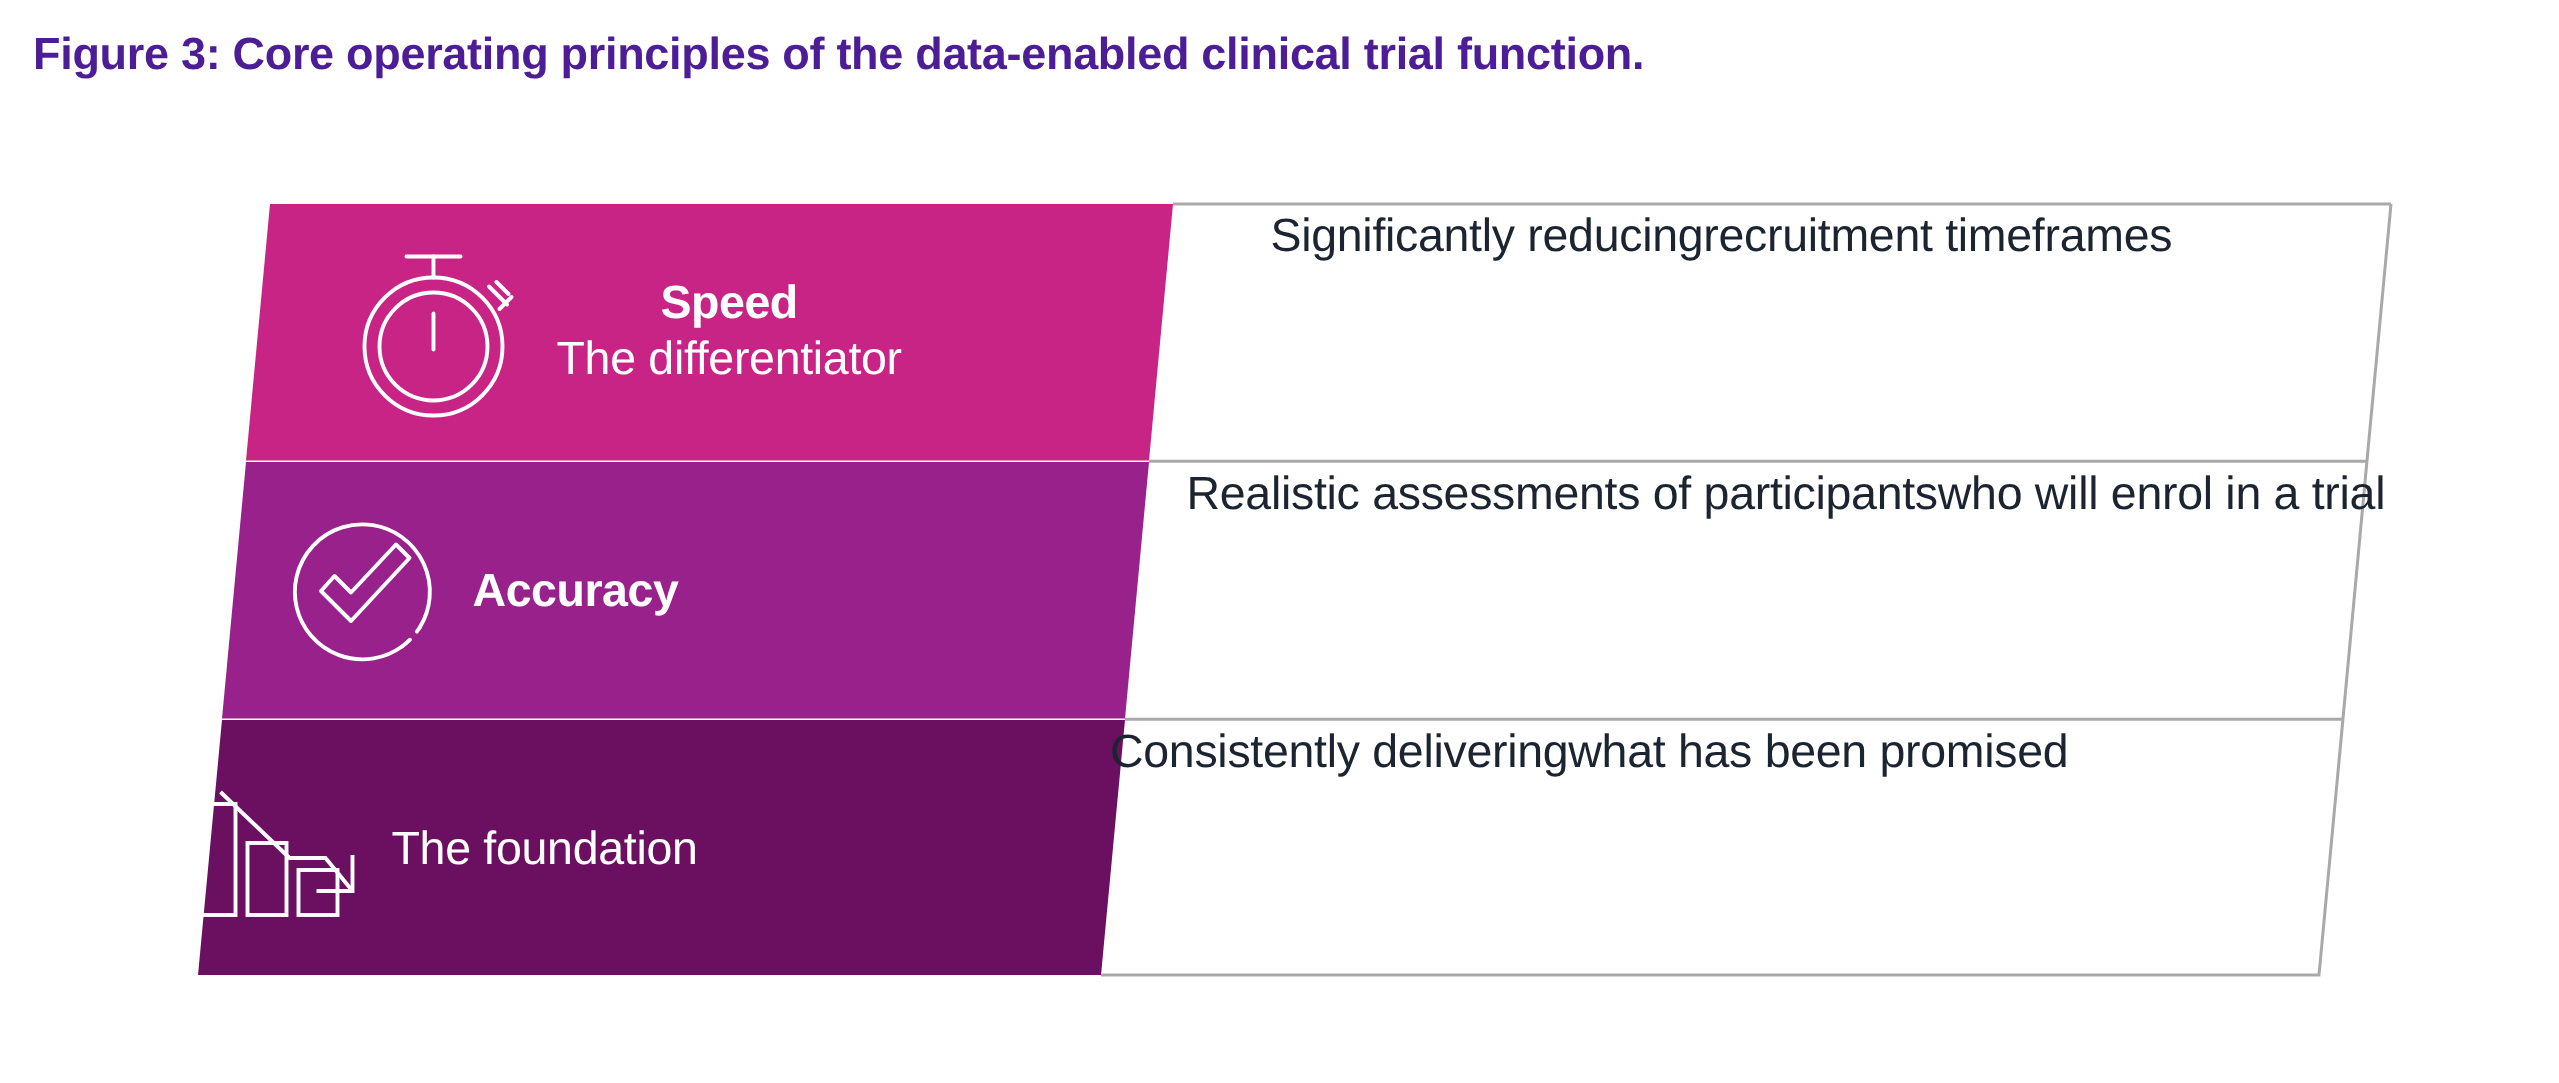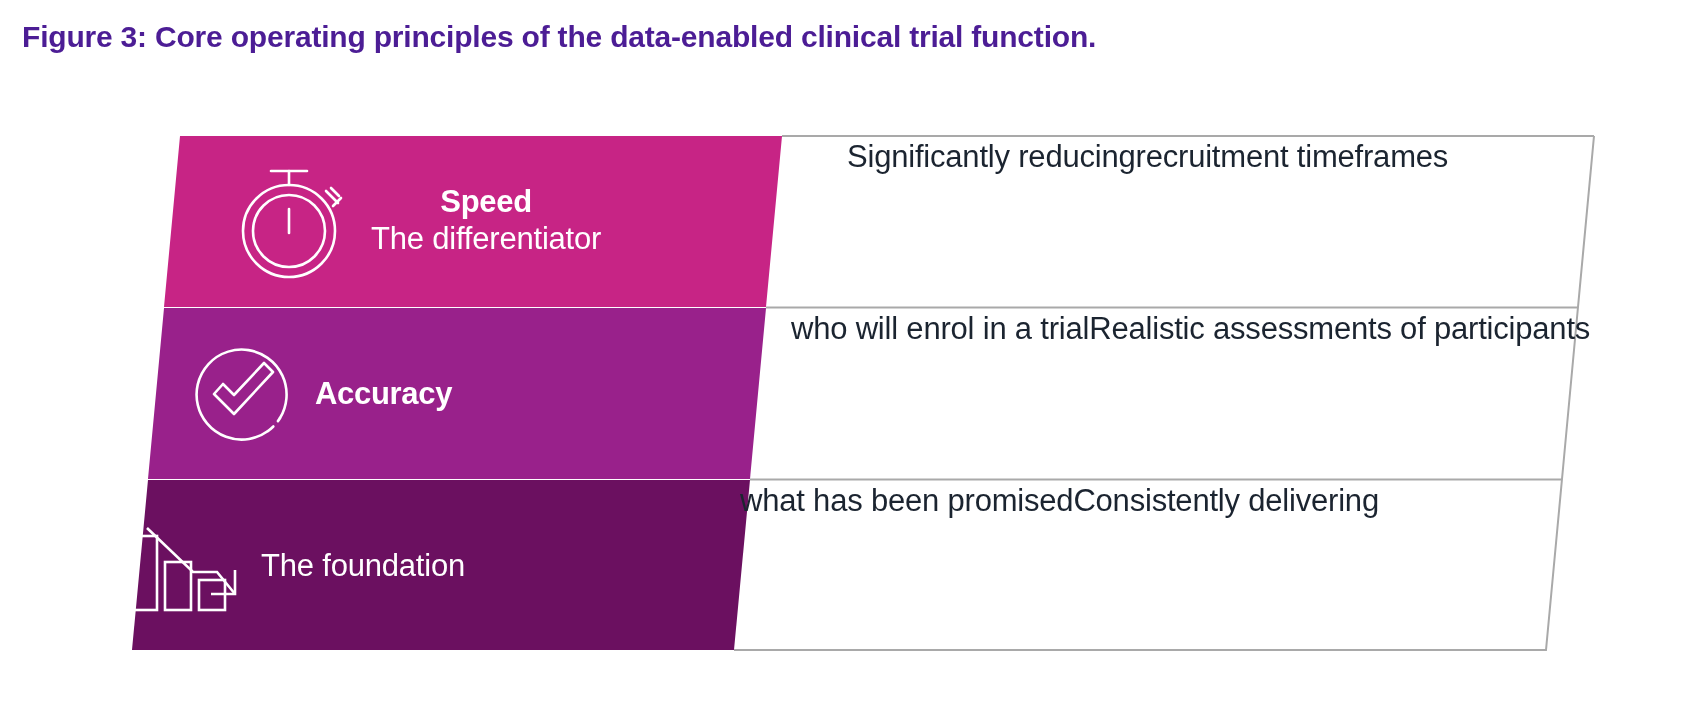--- a/index.html
+++ b/index.html
@@ -174,40 +174,40 @@
         <path d="M 88 99 A 45 45 0 0 0 100 86" stroke-dasharray="7 7"></path>
         <path d="M 34 62 L 54 82 L 93 40 L 84 31 L 54 63 L 43 52 Z"></path>
       </svg>
     </div>
 
     <div class="band-heading" id="heading-accuracy">
       <div class="band-title">Accuracy</div>
     </div>
 
     <div class="band-description" id="desc-accuracy">
+      <div class="desc-line">Realistic assessments of participants</div>
       <div class="desc-line">who will enrol in a trial</div>
-      <div class="desc-line">Realistic assessments of participants</div>
     </div>
   </div>
 
   <div class="band-row" id="row-predictability">
 
     <div class="band-icon" id="icon-predictability">
       <svg width="130" height="120" viewBox="0 0 130 120" fill="none" stroke="#FFFFFF" stroke-width="2.6" stroke-linecap="butt" stroke-linejoin="miter">
         <rect x="16" y="30" width="26" height="74"></rect>
         <rect x="50" y="56" width="26" height="48"></rect>
         <rect x="84" y="74" width="26" height="30"></rect>
         <polyline points="32,22 78,66 102,66 120,88"></polyline>
         <polyline points="120,64 120,88 96,88"></polyline>
       </svg>
     </div>
 
     <div class="band-heading" id="heading-predictability">
       <div class="band-subtitle">The foundation</div>
     </div>
 
     <div class="band-description" id="desc-predictability">
+      <div class="desc-line">Consistently delivering</div>
       <div class="desc-line">what has been promised</div>
-      <div class="desc-line">Consistently delivering</div>
     </div>
   </div>
 
 </div>
 
 </body></html>

